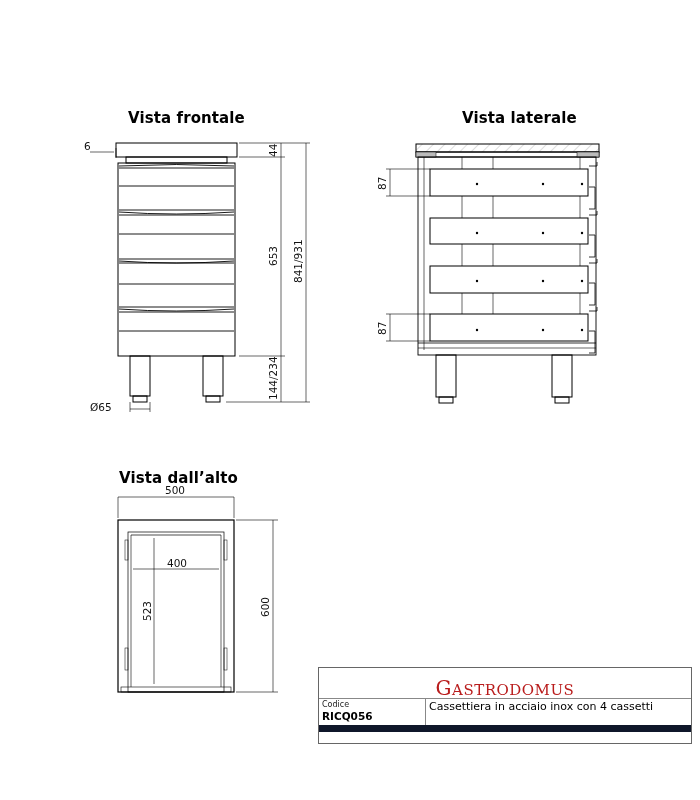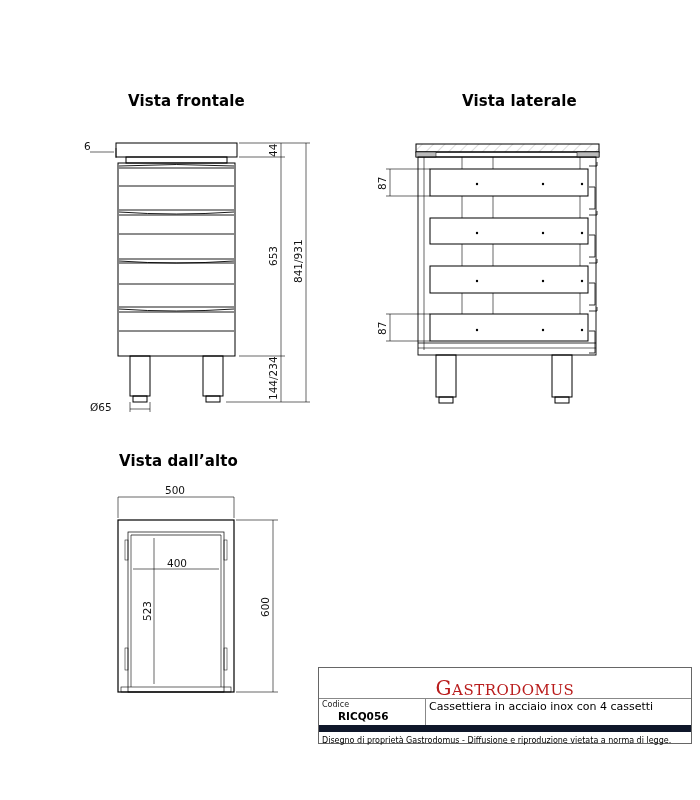--- a/index.html
+++ b/index.html
@@ -1,28 +1,28 @@
 <!DOCTYPE html>
 <html><head>
 <meta charset="utf-8">
 <style>
   html,body{margin:0;padding:0;background:#fff;}
   body{width:700px;height:800px;position:relative;overflow:hidden;font-family:"DejaVu Sans",sans-serif;color:#000;}
-  .title{position:absolute;font-family:"DejaVu Sans",sans-serif;font-weight:bold;font-size:15px;letter-spacing:0.1px;}
+  .title{position:absolute;font-family:"DejaVu Sans",sans-serif;font-weight:bold;font-size:15px;letter-spacing:0.1px;margin-top:17px;}
   svg{position:absolute;left:0;top:0;}
   .dim{font-family:"DejaVu Sans",sans-serif;font-size:10.5px;fill:#111;}
   .tb{position:absolute;left:318px;top:667px;width:374px;height:77px;border:1px solid #666;box-sizing:border-box;font-family:"DejaVu Sans",sans-serif;}
   .tb .logo-row{height:30px;border-bottom:1px solid #888;position:relative;text-align:center;}
   .tb .logo{position:absolute;left:0;right:0;top:8px;font-family:"DejaVu Serif",serif;font-size:15px;letter-spacing:0.5px;color:#b91c1c;}
   .tb .logo .big{font-size:20px;}
   .tb .row2{display:flex;height:26px;border-bottom:7px solid #0f172a;}
   .tb .c1{width:107px;border-right:1px solid #888;padding:1px 3px;box-sizing:border-box;}
   .tb .c2{flex:1;padding:1px 3px;box-sizing:border-box;}
   .tb .lbl{font-size:8px;color:#222;line-height:10px;}
-  .tb .code{font-size:10.5px;font-weight:bold;line-height:13px;margin-left:16px;}
+  .tb .code{font-size:10.5px;font-weight:bold;line-height:13px;}
   .tb .desc{font-size:11px;line-height:13px;}
   .tb .foot{font-size:8px;padding:4px 3px;line-height:10px;}
 </style>
 </head>
 <body>
 
 <div class="title" style="left:128px;top:92px;">Vista frontale</div>
 <div class="title" style="left:462px;top:92px;">Vista laterale</div>
 <div class="title" style="left:119px;top:452px;">Vista dall’alto</div>
 
@@ -181,14 +181,13 @@
   </div>
   <div class="row2">
     <div class="c1">
       <div class="lbl">Codice</div>
       <div class="code">RICQ056</div>
     </div>
     <div class="c2">
       <div class="desc">Cassettiera in acciaio inox con 4 cassetti</div>
     </div>
   </div>
-  <div class="foot">Disegno di proprietà Gastrodomus - Diffusione e riproduzione vietata a norma di legge.</div>
 </div>
 
 </body></html>

